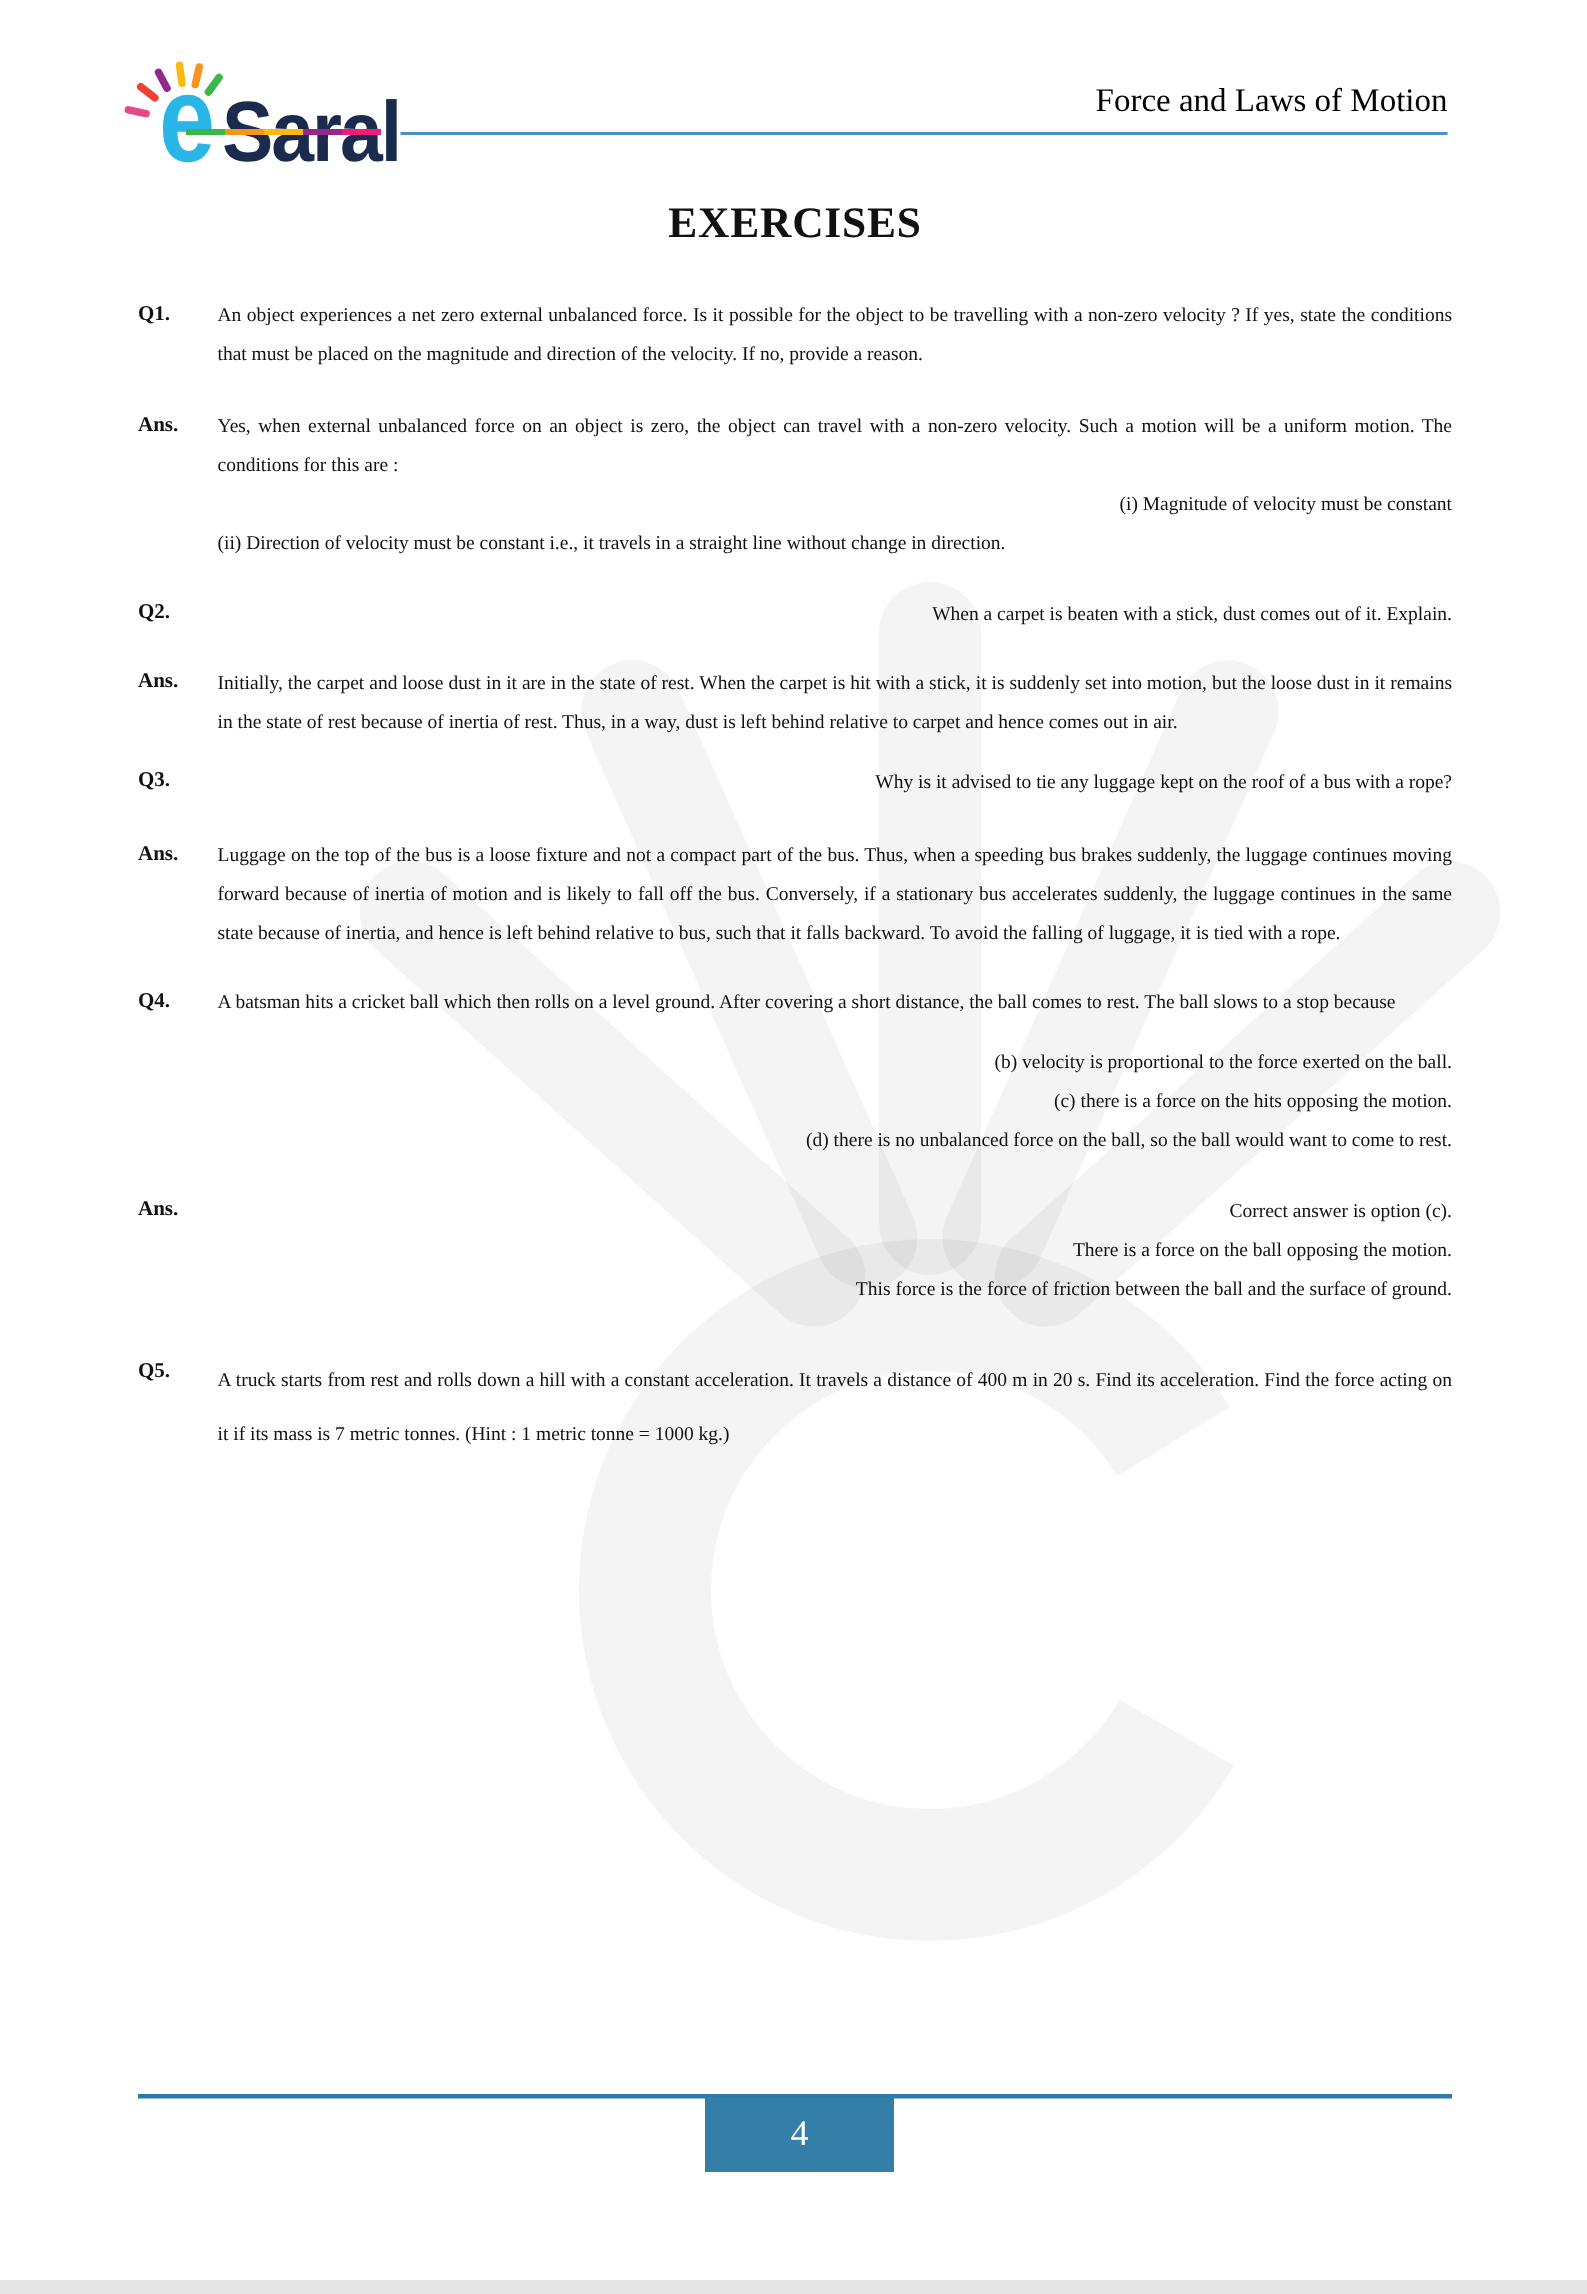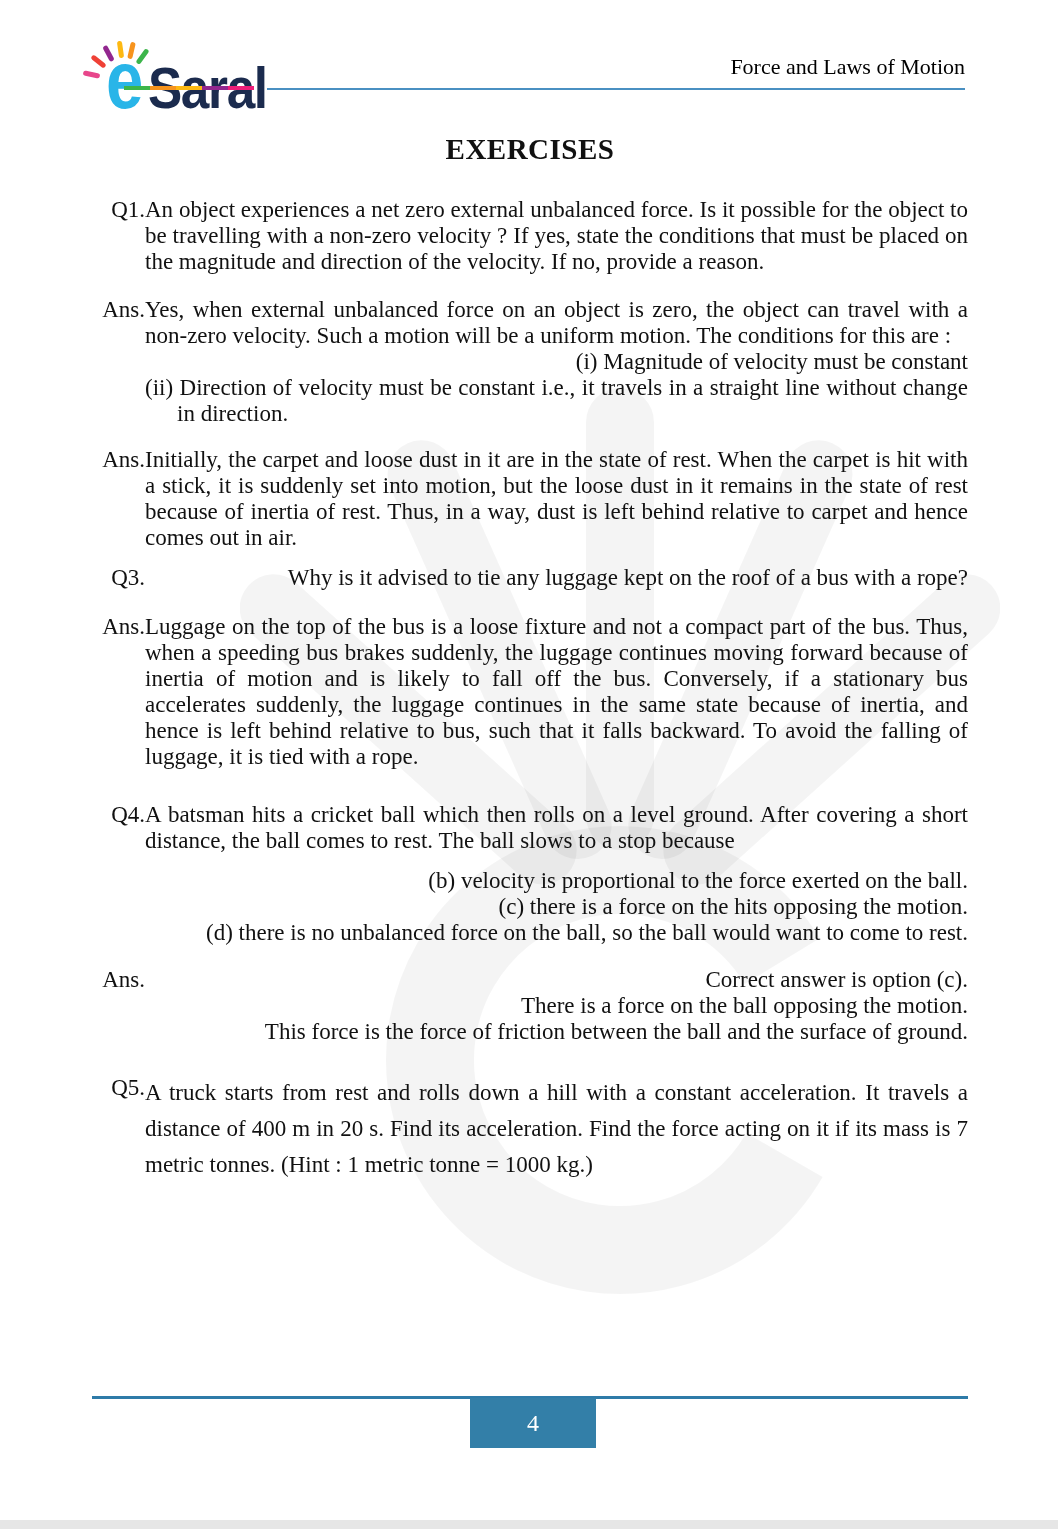--- a/index.html
+++ b/index.html
@@ -44,34 +44,34 @@
   }
   .header-rule { position:absolute; left:267px; top:88px; width:698px; height:2px; z-index:2; }
 
   
   .content { position:absolute; left:92px; top:131px; width:876px; z-index:1; }
   .exercises-title {
     margin:0; text-align:center; font-size:29px; line-height:36px;
     font-weight:bold; letter-spacing:.5px;
   }
   .qa-row { display:grid; grid-template-columns:53px 1fr; }
-  .qa-label { font-weight:normal; font-size:23px; line-height:26px;text-align:right; }
-  .content p { margin:0; font-size:23px; line-height:26px; text-align:justify; }
+  .qa-label { font-weight:bold; font-size:14px; line-height:26px; }
+  .content p { margin:0; font-size:13px; line-height:26px; text-align:justify; }
   .content p.nojust { text-align:right; }
   .hang { padding-left:32px; text-indent:-32px; }
 
   .mt-q1   { margin-top:30px; }
   .mt-ans1 { margin-top:22px; }
   .mt-i    { margin-top:15px; }
   .mt-ii   { margin-top:14px; }
   .mt-q2   { margin-top:21px; }
   .mt-ans2 { margin-top:20px; }
   .mt-q3   { margin-top:14px; }
   .mt-ans3 { margin-top:23px; }
-  .mt-q4   { margin-top:32px; }
+  .mt-q4   { margin-top:20px; }
   .mt-opts { margin-top:14px; }
   .mt-ans4 { margin-top:21px; }
   .mt-a4b  { margin-top:8px; }
   .mt-a4c  { margin-top:12px; }
   .mt-q5   { margin-top:30px; }
   .wide-lines p, p.wide-lines { line-height:36px; }
 
   
   .footer-rule { position:absolute; left:92px; top:1396px; width:876px; height:3px; z-index:2; }
   .page-badge {
@@ -135,20 +135,24 @@
         <span class="qa-label">Ans.</span>
         <div>
           <p>Yes, when external unbalanced force on an object is zero, the object can travel with a non-zero velocity. Such a motion will be a uniform motion. The conditions for this are :</p>
           <p class="mt-i nojust hang">(i) Magnitude of velocity must be constant</p>
           <p class="mt-ii hang">(ii) Direction of velocity must be constant i.e., it travels in a straight line without change in direction.</p>
         </div>
       </div>
     </section>
 
     <section>
+      <div class="qa-row mt-q2">
+        <span class="qa-label">Q2.</span>
+        <p class="nojust">When a carpet is beaten with a stick, dust comes out of it. Explain.</p>
+      </div>
       <div class="qa-row mt-ans2">
         <span class="qa-label">Ans.</span>
         <p>Initially, the carpet and loose dust in it are in the state of rest. When the carpet is hit with a stick, it is suddenly set into motion, but the loose dust in it remains in the state of rest because of inertia of rest. Thus, in a way, dust is left behind relative to carpet and hence comes out in air.</p>
       </div>
     </section>
 
     <section>
       <div class="qa-row mt-q3">
         <span class="qa-label">Q3.</span>
         <p class="nojust">Why is it advised to tie any luggage kept on the roof of a bus with a rope?</p>

